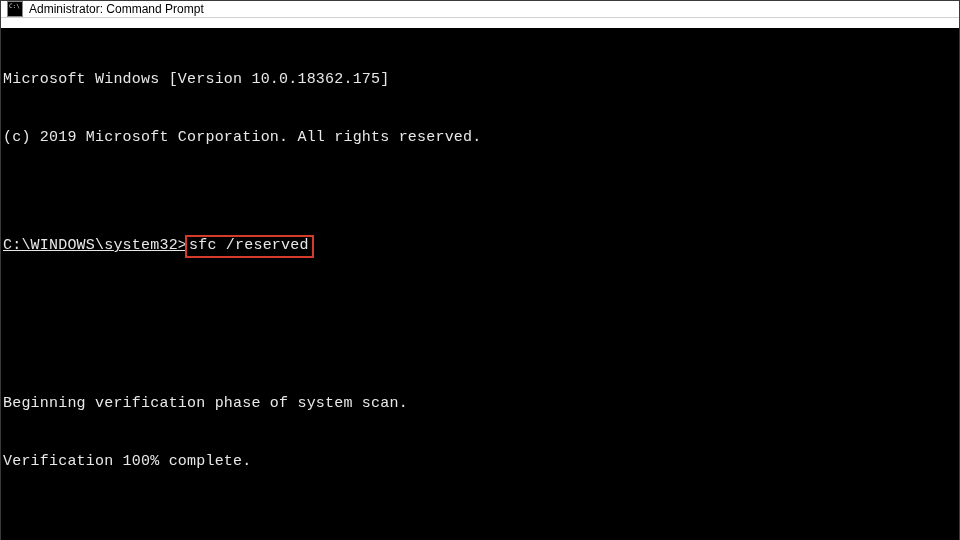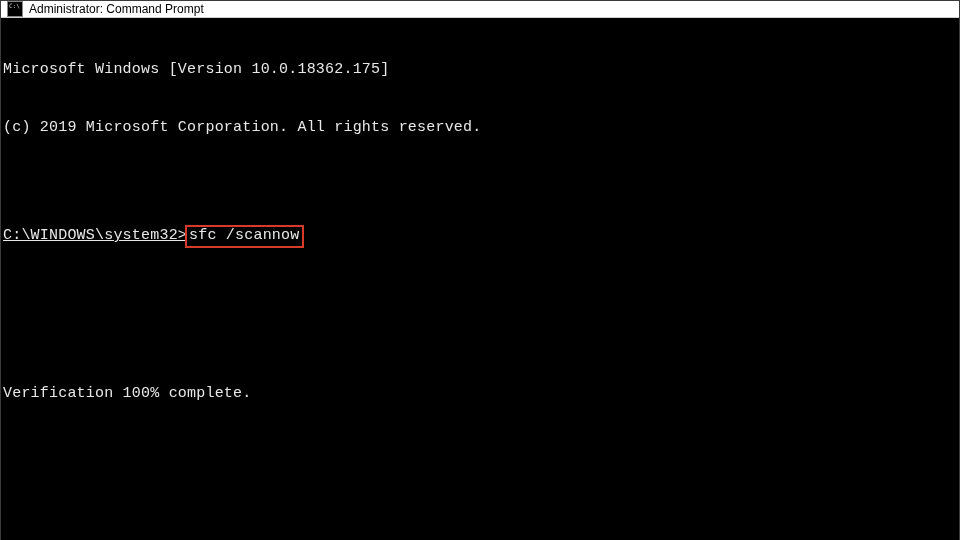--- a/index.html
+++ b/index.html
@@ -1,18 +1,19 @@
 <!DOCTYPE html>
 <html><head>
   <meta charset="utf-8">
   <style>
     * {
       margin: 0;
       padding: 0;
       box-sizing: border-box;
+      gap: 10px;
     }
     body {
       width: 960px;
       height: 540px;
       background: #ffffff;
       font-family: "Segoe UI", Tahoma, sans-serif;
       overflow: hidden;
     }
     .window {
       width: 960px;
@@ -91,23 +92,24 @@
 
 <div class="window">
   <div class="titlebar">
     <div class="app-icon"></div>
     <span class="title-text">Administrator: Command Prompt</span>
   </div>
   <div class="console">
     <span class="console-line">Microsoft Windows [Version 10.0.18362.175]</span>
     <span class="console-line">(c) 2019 Microsoft Corporation. All rights reserved.</span>
     <div class="blank"></div>
-    <span class="console-line"><span class="prompt">C:\WINDOWS\system32&gt;</span><span class="highlight-box"><span class="cmd">sfc /scannow</span></span></span>
+    <span class="console-line"><span class="prompt">C:\WINDOWS\system32&gt;</span><span class="highlight-box"><span class="cmd">sfc /reserved</span></span></span>
     <div class="blank"></div>
     <div class="blank"></div>
+    <span class="console-line">Beginning verification phase of system scan.</span>
     <span class="console-line">Verification 100% complete.</span>
     <div class="blank"></div>
     
     
     
     
     
     
   </div>
 </div>

